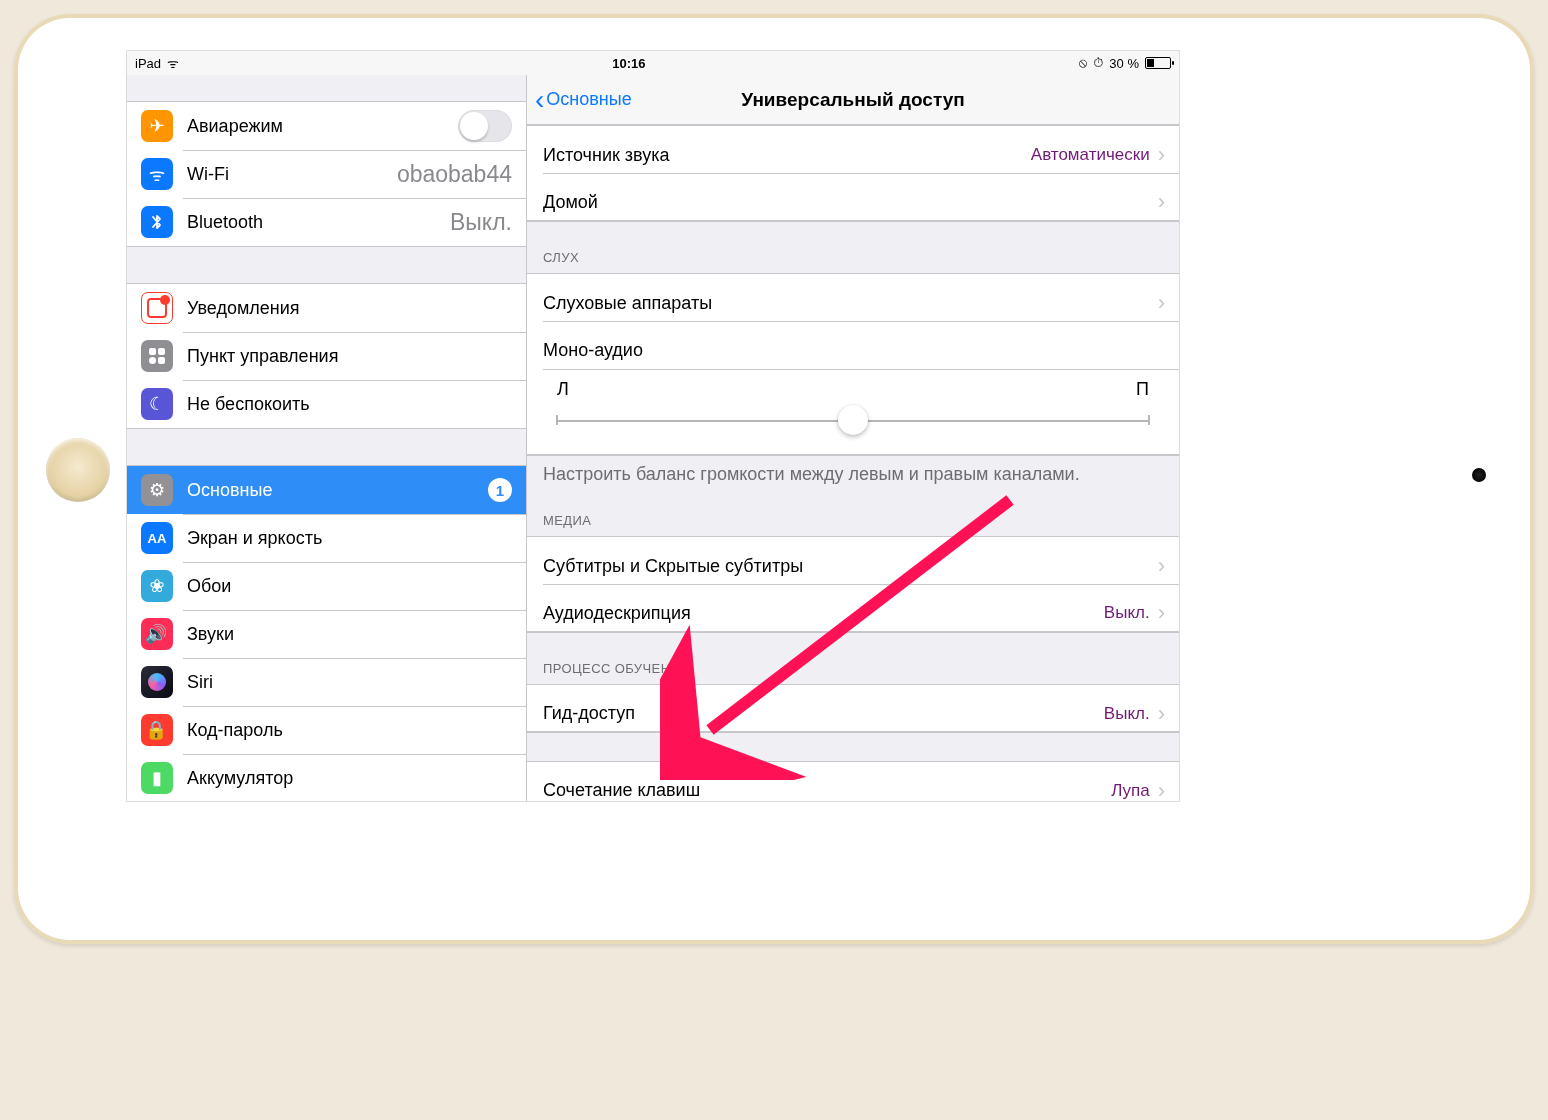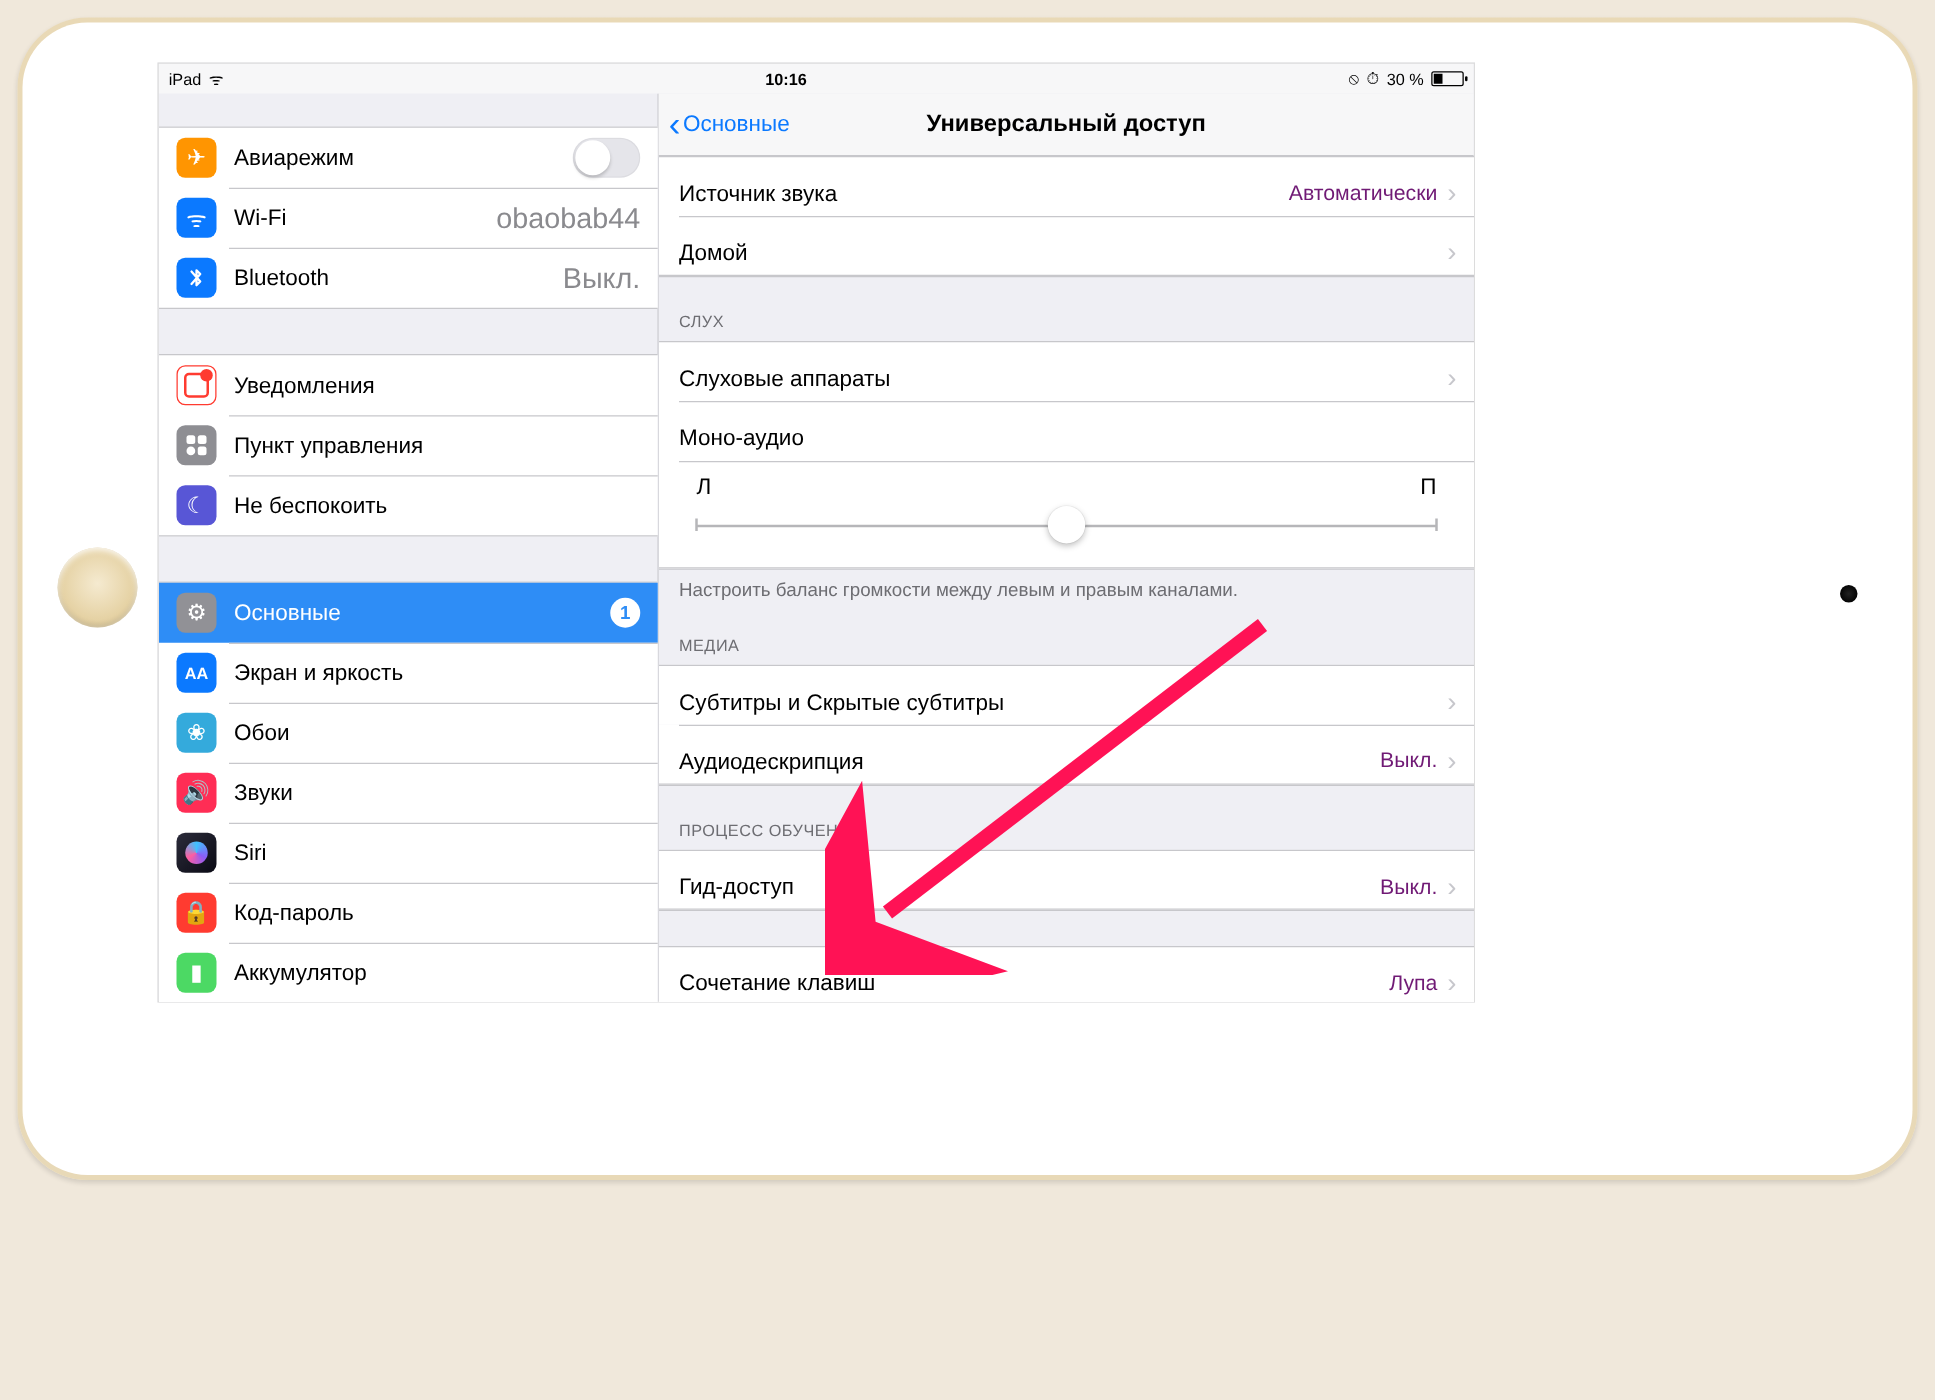--- a/index.html
+++ b/index.html
@@ -118,21 +118,21 @@
 .back-chevron { font-size: 28px; line-height: 1; margin-right: 2px; font-weight: 300; }
 .detail-title {
   position: absolute; left: 0; right: 0; text-align: center;
   font-size: 19px; font-weight: 600; pointer-events: none;
 }
 .detail-scroll { flex: 1; overflow-y: auto; padding-bottom: 24px; }
 .section-header {
   font-size: 13px; color: #6d6d72; letter-spacing: .4px;
   padding: 28px 17px 8px 16px;
 }
-.section-footer { font-size: 15px; color: #6d6d72; padding: 8px 16px 0 16px; }
+.section-footer { font-size: 18px; color: #6d6d72; padding: 8px 16px 0 16px; }
 .drow {
   display: flex; align-items: center; min-height: 48px;
   padding: 11px 14px 0 16px; background: #fff; position: relative;
   font-size: 18px; border-top: 1px solid #c7c7cb;
 }
 .drow:last-child { border-bottom: 1px solid #c7c7cb; }
 .dgroup .drow:first-child { border-top: 1px solid #c7c7cb; }
 .dgroup .drow + .drow { border-top: none; }
 .dgroup .drow + .drow::before {
   content: ''; position: absolute; left: 16px; right: 0; top: 0; height: 1px; background: #c7c7cb;

